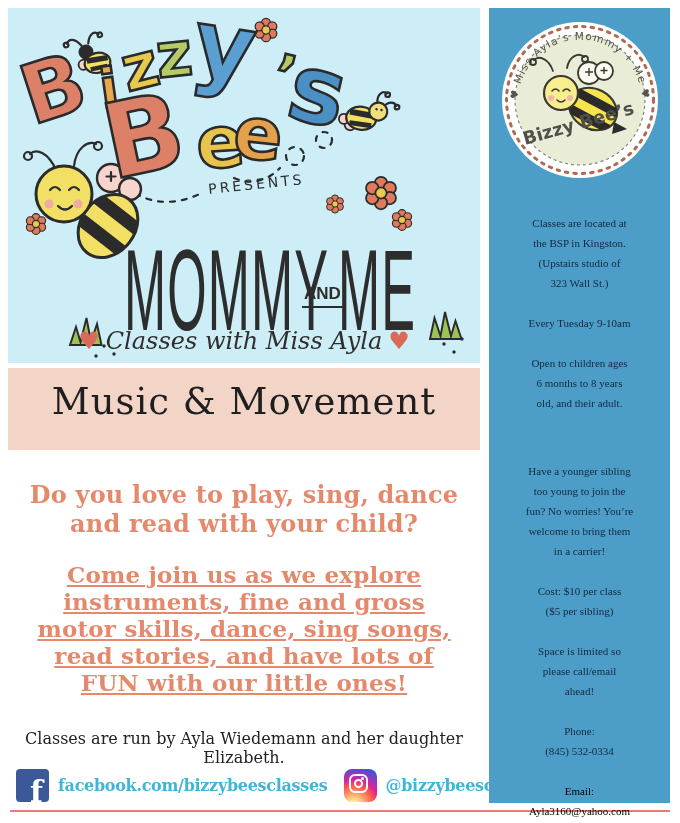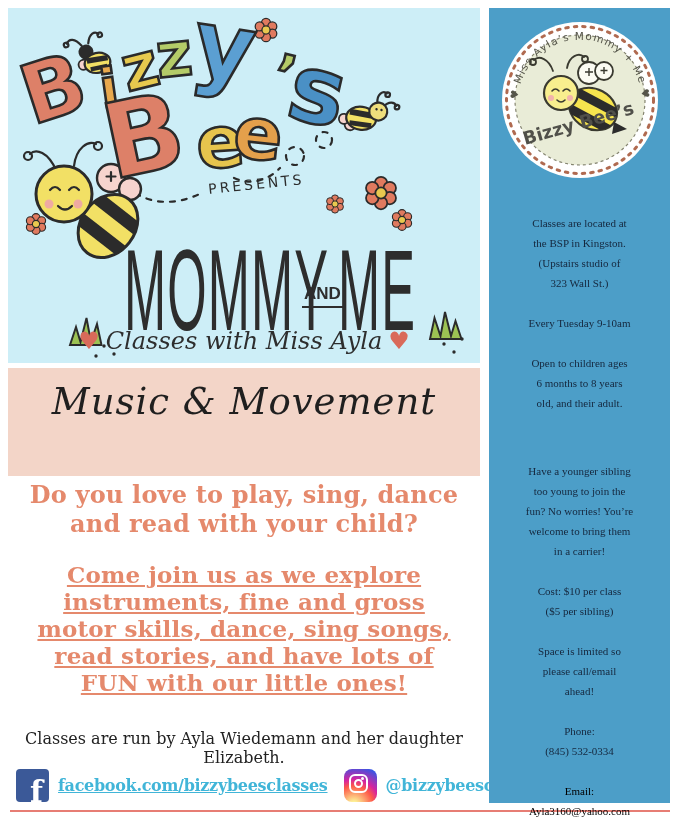--- a/index.html
+++ b/index.html
@@ -31,21 +31,21 @@
           transform-origin:top left;letter-spacing:2px;}
   .w-mommy{left:116px;top:224px;}
   .w-me{left:330px;top:224px;}
   .w-and{position:absolute;left:294px;top:276px;font-size:17px;font-weight:700;
          color:#2d2d2d;border-bottom:2.5px solid #2d2d2d;padding:0 2px 2px;}
   .tagline{left:0;top:319px;width:472px;text-align:center;
            font-family:"DejaVu Serif",serif;font-style:italic;font-size:24px;
            color:#2e2e2e;}
   .tag-heart{font-style:normal;color:#d96a5a;padding:0 6px;}
 
-  .banner{left:8px;top:368px;width:472px;height:108px;text-align:center;font-style:italic;}
+  .banner{left:8px;top:368px;width:472px;height:82px;text-align:center;}
   .banner-title{margin-top:12px;font-family:"DejaVu Serif",serif;font-size:37px;
                 color:#1f1f1f;letter-spacing:1px;}
   .banner-sub{font-family:"DejaVu Serif",serif;font-size:20px;color:#1f1f1f;
               margin-top:2px;}
 
   .pre{white-space:pre-line;}
   .question{left:8px;top:480px;width:472px;text-align:center;
             font-family:"DejaVu Serif",serif;font-weight:700;font-size:24px;
             line-height:29px;letter-spacing:.2px;}
   .pitch{left:8px;top:561px;width:472px;text-align:center;
@@ -54,21 +54,21 @@
   .credit{left:8px;top:729px;width:472px;text-align:center;
           font-family:"DejaVu Serif",serif;font-size:16px;color:#222222;}
 
   .social{left:16px;top:765px;width:464px;height:40px;display:flex;
           align-items:center;}
   .fb-badge{width:33px;height:33px;border-radius:4px;position:relative;flex:none;}
   .fb-badge span{position:absolute;right:6px;bottom:-7px;color:#ffffff;
                  font-family:"DejaVu Serif",serif;font-weight:700;font-size:30px;}
   .soc-label{font-family:"DejaVu Serif",serif;font-weight:700;font-size:16px;
              letter-spacing:-0.3px;margin-left:9px;}
-  .fb-label{text-decoration:underline;}
+  .fb-label{}
   .ig-badge{width:33px;height:33px;border-radius:8px;margin-left:16px;flex:none;
             position:relative;
             background:radial-gradient(circle at 30% 110%,#fdf497 0%,#fdf497 8%,
                        #fd5949 45%,#d6249f 60%,#285AEB 95%);}
   .ig-cam{position:absolute;left:5px;top:5px;width:19px;height:19px;
           border:2px solid #fff;border-radius:6px;box-sizing:border-box;}
   .ig-lens{position:absolute;left:3px;top:3px;width:5px;height:5px;
            border:2px solid #fff;border-radius:50%;}
   .ig-dot{position:absolute;right:1.5px;top:1.5px;width:3px;height:3px;
           background:#fff;border-radius:50%;}

